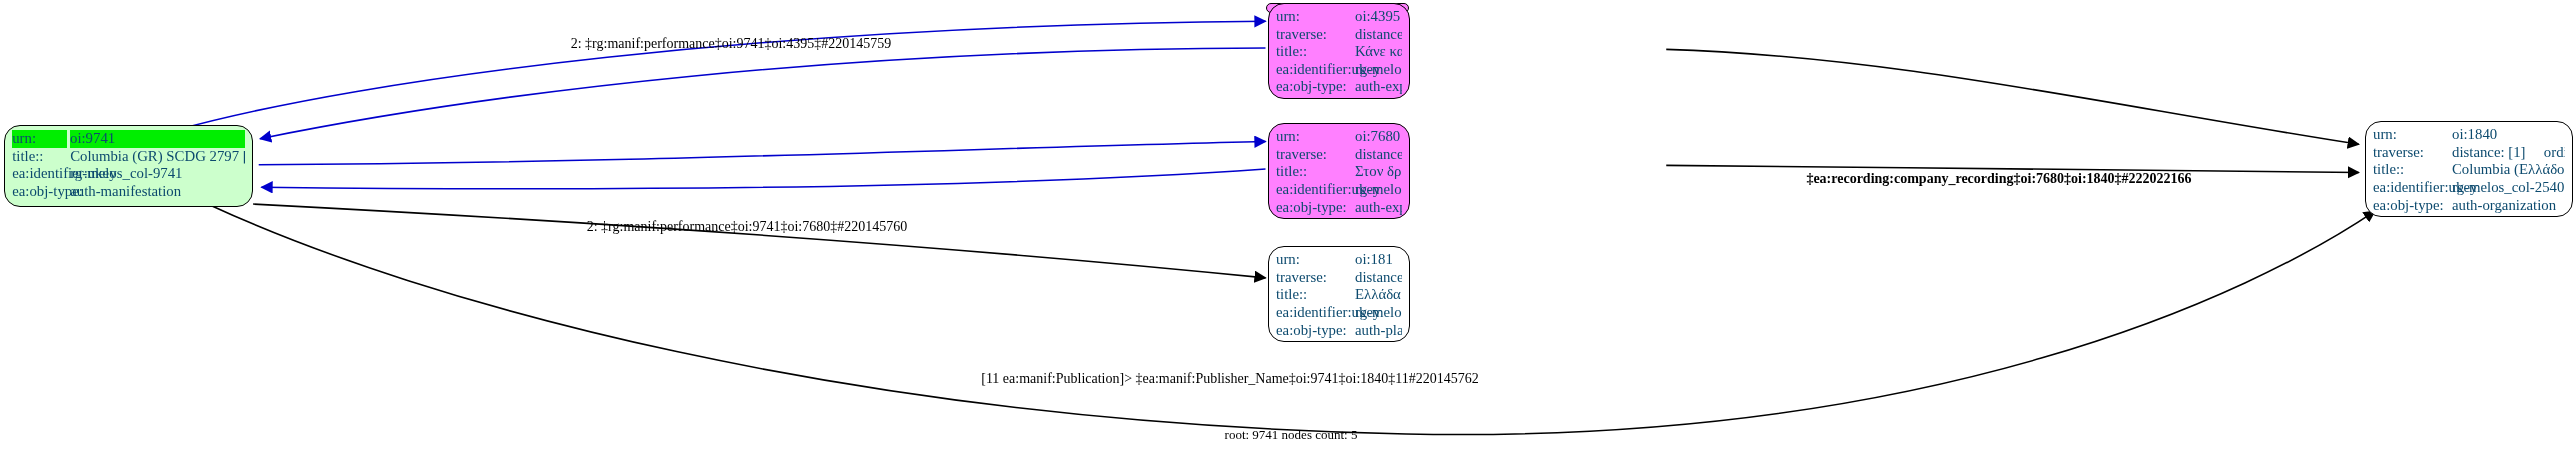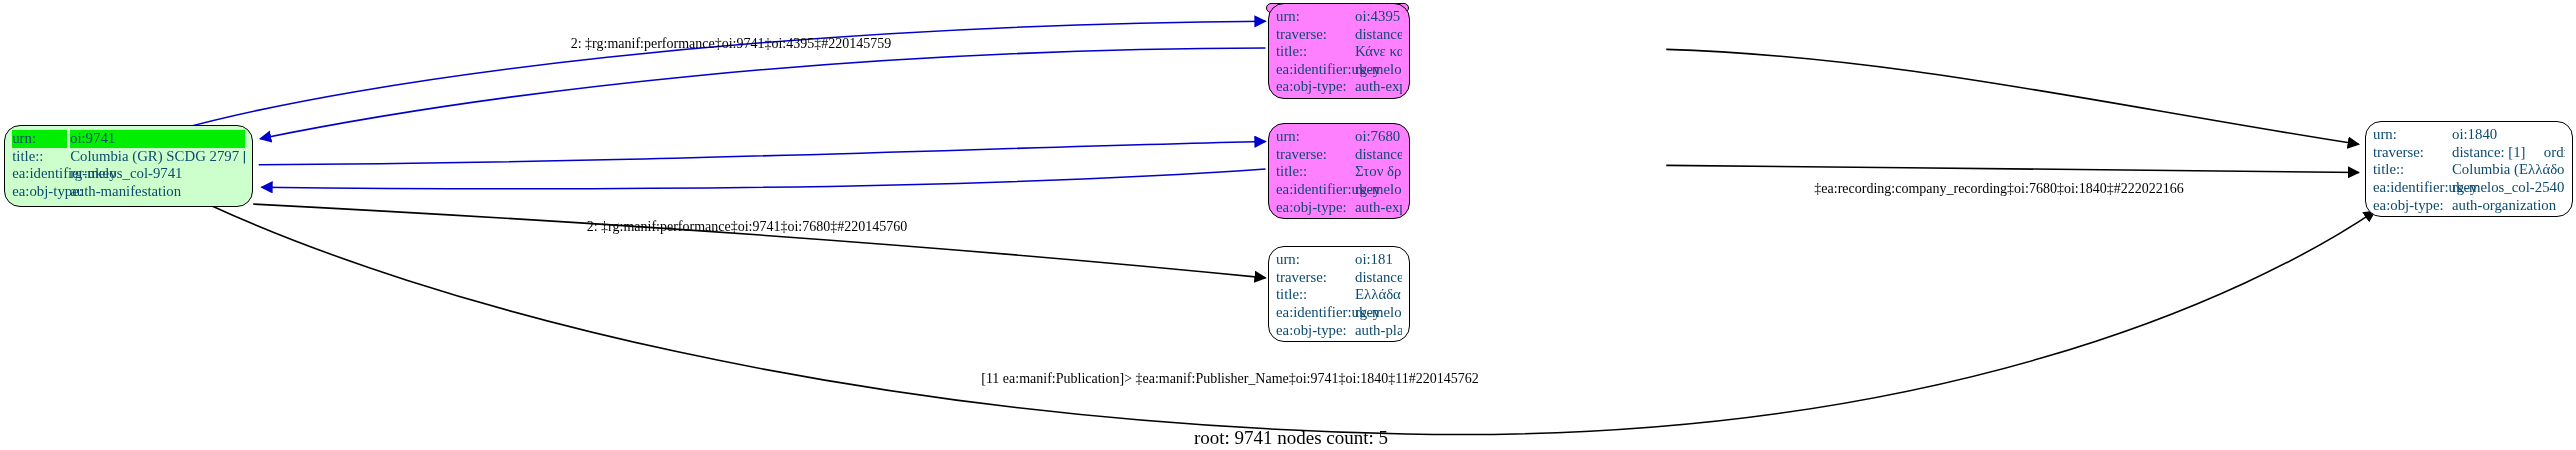--- a/index.html
+++ b/index.html
@@ -78,21 +78,21 @@
   .elabel {
     position: absolute;
     font-size: 14px;
     line-height: 15.5px;
     color: #000000;
     white-space: nowrap;
     transform: translateX(-50%);
   }
   .footer {
     position: absolute;
-    font-size: 19px;
+    font-size: 13px;
     color: #000000;
     white-space: nowrap;
     transform: translateX(-50%);
   }
 </style>
 </head>
 <body>
 
 <div id="canvas">
 
@@ -237,20 +237,20 @@
   </div>
 
   <div class="elabel" style="left:731px; top:28px;margin-top:8px;">2: ‡rg:manif:performance‡oi:9741‡oi:4395‡#220145759</div>
 
 
   <div class="elabel" style="left:747px; top:173px;margin-top:46px;">2: ‡rg:manif:performance‡oi:9741‡oi:7680‡#220145760</div>
 
 
 
 
-  <div class="elabel" style="left:1999px; top:181px;">‡ea:recording:company_recording‡oi:7680‡oi:1840‡#222022166</div>
+  <div class="elabel" style="left:1999px; top:171px;font-weight:bold;">‡ea:recording:company_recording‡oi:7680‡oi:1840‡#222022166</div>
 
   <div class="elabel" style="left:1230px; top:371px;">[11 ea:manif:Publication]&gt; ‡ea:manif:Publisher_Name‡oi:9741‡oi:1840‡11#220145762</div>
 
   <div class="footer" style="left:1291px; top:427px;">root: 9741 nodes count: 5</div>
 
 </div>
 
 
 </body></html>

